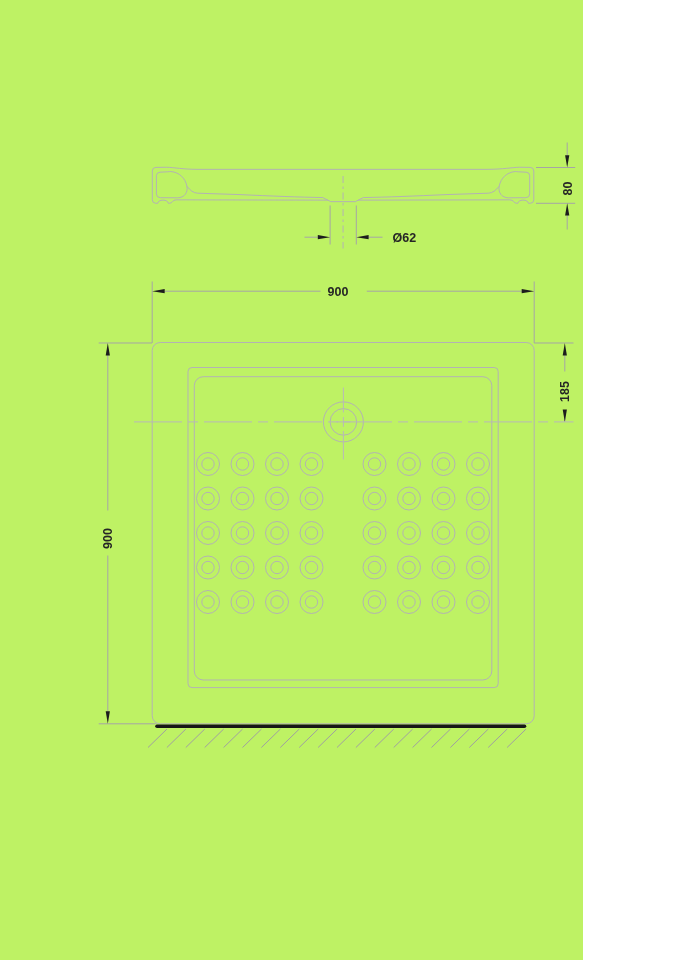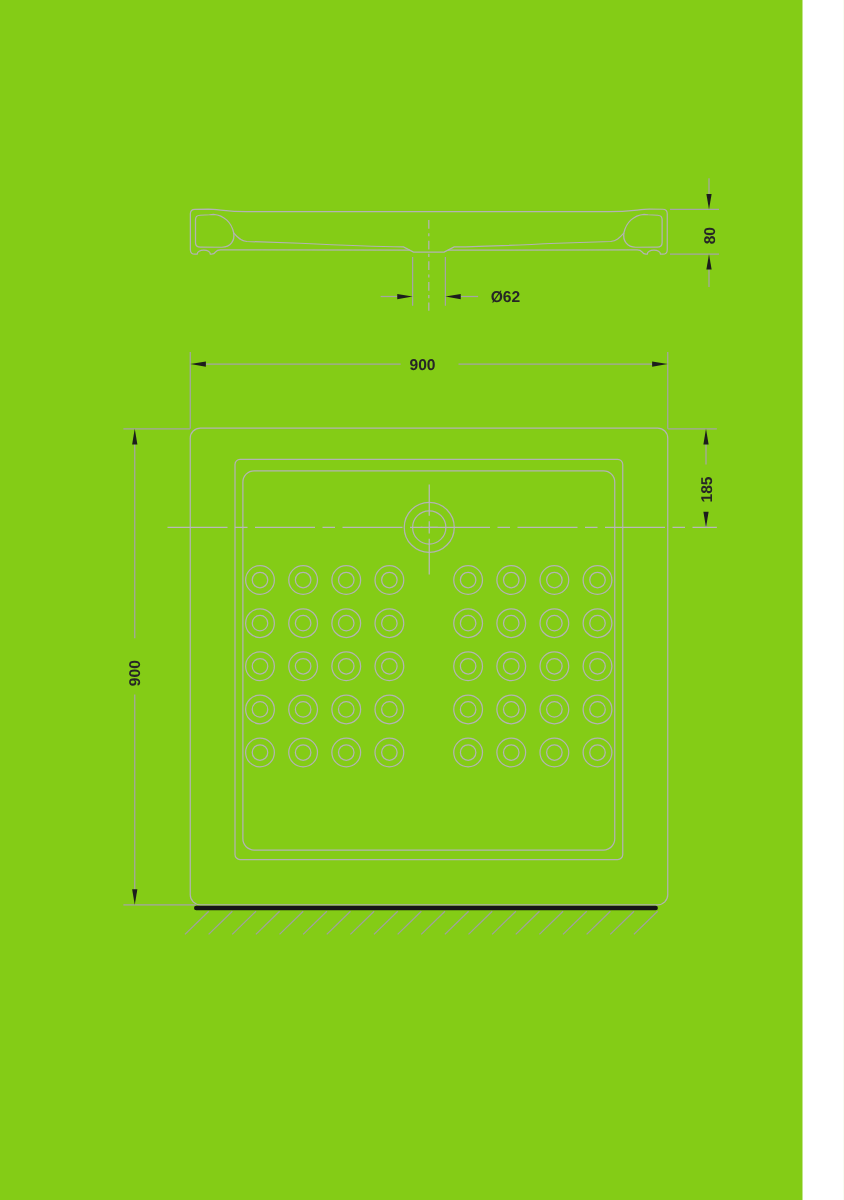--- a/index.html
+++ b/index.html
@@ -1,16 +1,16 @@
 <!DOCTYPE html>
 <html><head>
 <meta charset="utf-8">
 <style>
   html,body{margin:0;padding:0;background:#ffffff;}
-  #page{position:relative;width:642px;height:960px;background:#84cc16;overflow:hidden;}
+  #page{position:relative;width:583px;height:960px;background:#bef264;overflow:hidden;}
   text{font-family:"Liberation Sans",sans-serif;font-weight:bold;fill:#262626;}
 </style>
 </head>
 <body>
 <div id="page">
 <svg width="675" height="960" viewBox="0 0 675 960">
 
   <g fill="none" stroke="#b3b3b3" stroke-width="1">
 
     <path d="M 327.8,200.15 L 176.5,199.85 Q 173.6,199.9 172.5,201.5 Q 171.3,203.3 169.3,203.3 L 168.3,203.3 A 5.3,3.2 0 0 0 157.7,203.3 L 155.9,203.3 Q 152.3,203.3 152.3,199.7 L 152.3,171 Q 152.3,167.4 155.9,167.4 L 166.5,167.25 C 175,167.5 182,169.25 197,169.35 L 487,169.35 C 504,169.25 511,167.5 519.5,167.25 L 530.2,167.4 Q 533.8,167.4 533.8,171 L 533.8,199.7 Q 533.8,203.3 530.2,203.3 L 528.4,203.3 A 5.3,3.2 0 0 0 517.8,203.3 L 516.8,203.3 Q 514.8,203.3 513.6,201.5 Q 512.5,199.9 509.6,199.85 L 358.3,200.15"></path>

